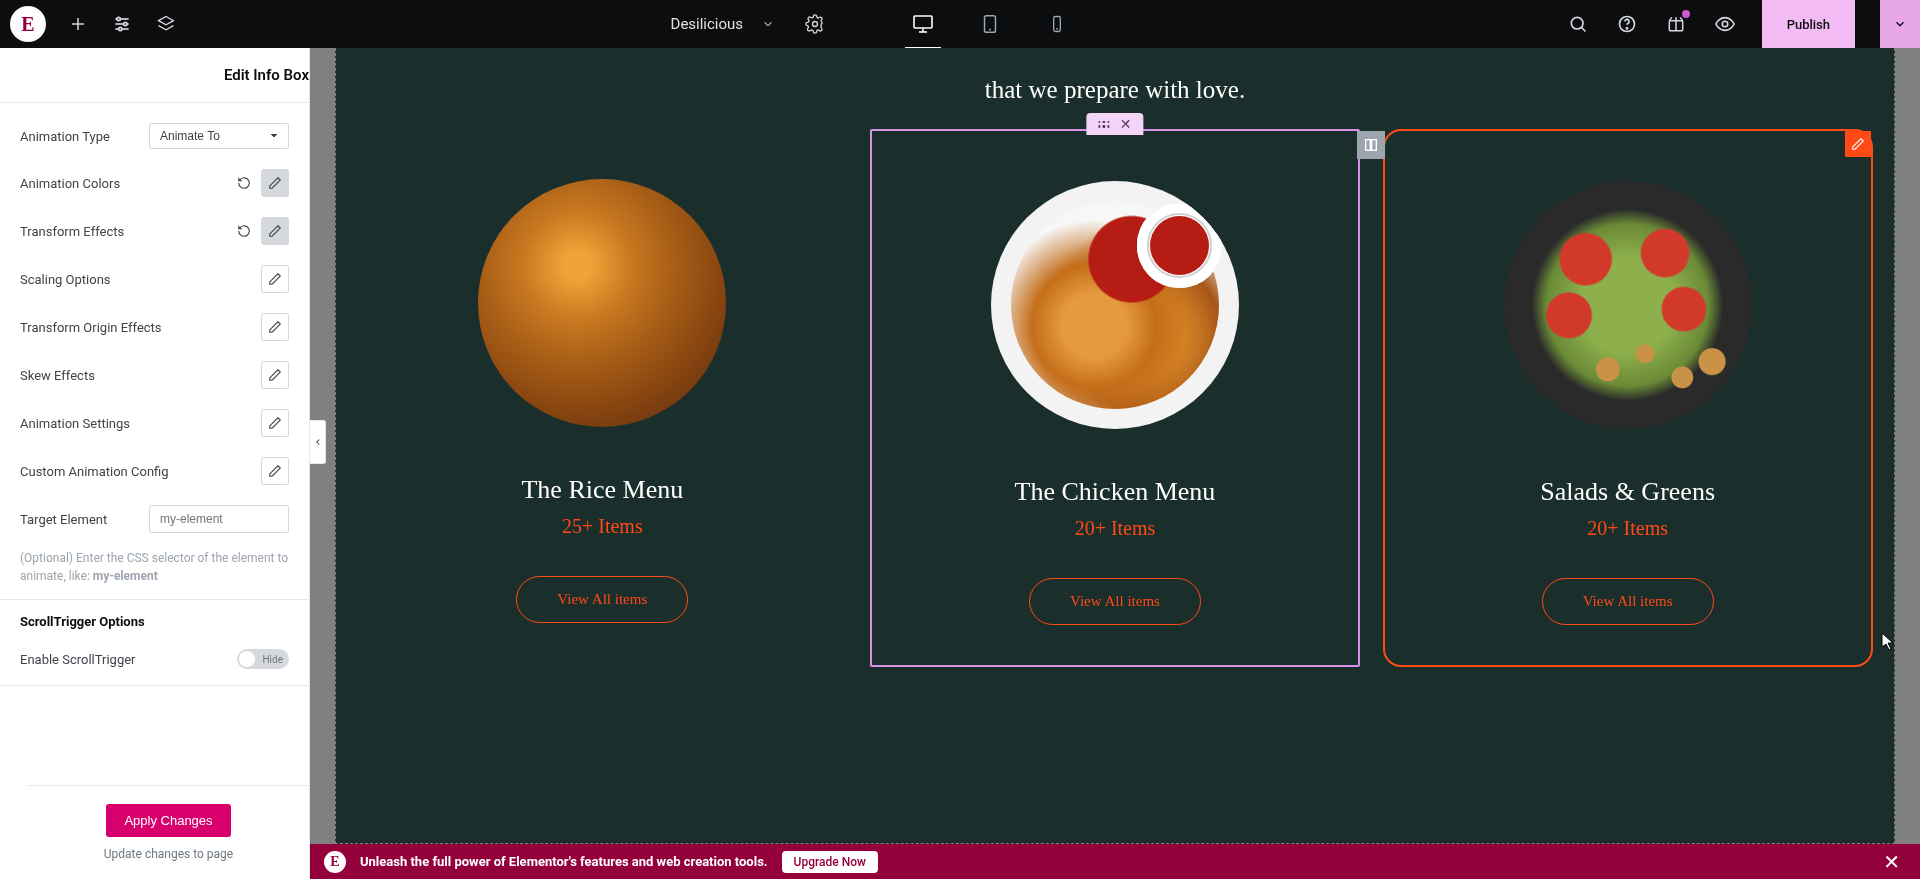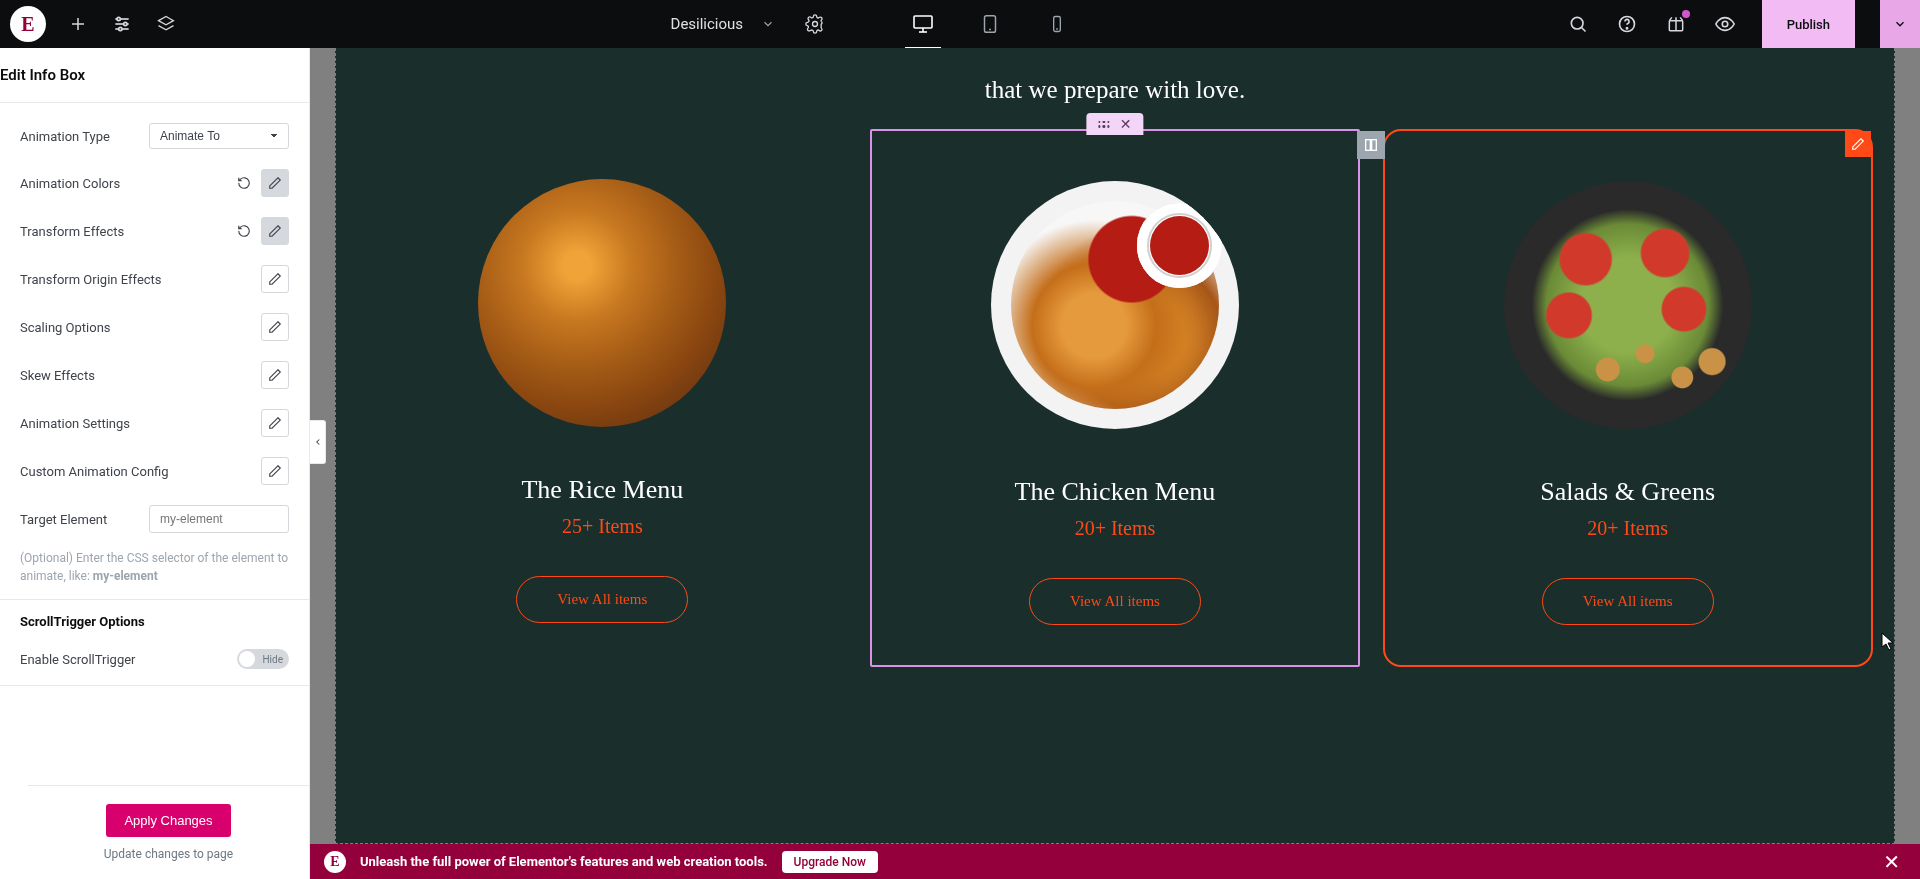--- a/index.html
+++ b/index.html
@@ -20,21 +20,21 @@
   .tb-right .tb-icon { position:relative; }
   .gift-dot { position:absolute; top:-2px; right:-2px; width:8px; height:8px; border-radius:50%; background:#d355d3; }
   .publish-btn { background:#f3bbf3; color:#0c0d0e; padding:0 25px; height:48px; display:flex; align-items:center; font-weight:500; font-size:13px; cursor:pointer; }
   .publish-chev { width:40px; height:48px; background:#e8a8e8; display:flex; align-items:center; justify-content:center; color:#0c0d0e; cursor:pointer; }
 
   
   .main { display:flex; height:calc(879px - 48px); }
 
   
   .sidebar { width:310px; background:#fff; display:flex; flex-direction:column; border-right:1px solid #e6e9ec; }
-  .panel-title { text-align:left; font-weight:600; color:#0c0d0e; font-size:15px; padding:18px 0; border-bottom:1px solid #e6e9ec; }
+  .panel-title { text-align:right; font-weight:600; color:#0c0d0e; font-size:15px; padding:18px 0; border-bottom:1px solid #e6e9ec; }
   .panel-body { flex:1; overflow-y:auto; padding:10px 0; }
   .ctrl-row { display:flex; align-items:center; justify-content:flex-end; padding:10px 20px; font-size:13px; color:#3f444b; }
   .ctrl-row .label { flex:1; }
   .ctrl-row .actions { display:flex; align-items:center; gap:6px; }
   .select { appearance:none; border:1px solid #d5d8dc; border-radius:3px; font-size:12px; padding:5px 28px 5px 10px; color:#3f444b; background:#fff; background-image: linear-gradient(45deg, transparent 50%, #3f444b 50%), linear-gradient(135deg, #3f444b 50%, transparent 50%); background-position: calc(100% - 14px) center, calc(100% - 10px) center; background-size: 4px 4px, 4px 4px; background-repeat:no-repeat; width:140px; }
   .edit-btn { width:28px; height:28px; border:1px solid #d5d8dc; border-radius:3px; display:flex; align-items:center; justify-content:center; color:#3f444b; cursor:pointer; background:#fff; }
   .edit-btn.active { background:#d5d8dc; }
   .reset-btn { width:22px; height:22px; display:flex; align-items:center; justify-content:center; color:#3f444b; cursor:pointer; }
   .input-txt { border:1px solid #d5d8dc; border-radius:3px; font-size:12px; padding:6px 10px; color:#3f444b; width:140px; }
   .help-text { font-size:12px; color:#9da5ae; padding:6px 20px 14px; line-height:1.5; }
@@ -239,32 +239,32 @@
             </span>
           <span class="edit-btn active">
               <svg width="14" height="14" viewBox="0 0 24 24" fill="none" stroke="currentColor" stroke-width="2">
                 <path d="M17 3l4 4L7 21H3v-4L17 3z"></path>
               </svg>
             </span>
         </div>
       </div>
 
       <div class="ctrl-row">
+        <span class="label">Scaling Options</span>
+        <div class="actions">
+          <span class="edit-btn">
+              <svg width="14" height="14" viewBox="0 0 24 24" fill="none" stroke="currentColor" stroke-width="2">
+                <path d="M17 3l4 4L7 21H3v-4L17 3z"></path>
+              </svg>
+            </span>
+        </div>
+      </div>
+
+      <div class="ctrl-row">
         <span class="label">Transform Origin Effects</span>
-        <div class="actions">
-          <span class="edit-btn">
-              <svg width="14" height="14" viewBox="0 0 24 24" fill="none" stroke="currentColor" stroke-width="2">
-                <path d="M17 3l4 4L7 21H3v-4L17 3z"></path>
-              </svg>
-            </span>
-        </div>
-      </div>
-
-      <div class="ctrl-row">
-        <span class="label">Scaling Options</span>
         <div class="actions">
           <span class="edit-btn">
               <svg width="14" height="14" viewBox="0 0 24 24" fill="none" stroke="currentColor" stroke-width="2">
                 <path d="M17 3l4 4L7 21H3v-4L17 3z"></path>
               </svg>
             </span>
         </div>
       </div>
 
       <div class="ctrl-row">

